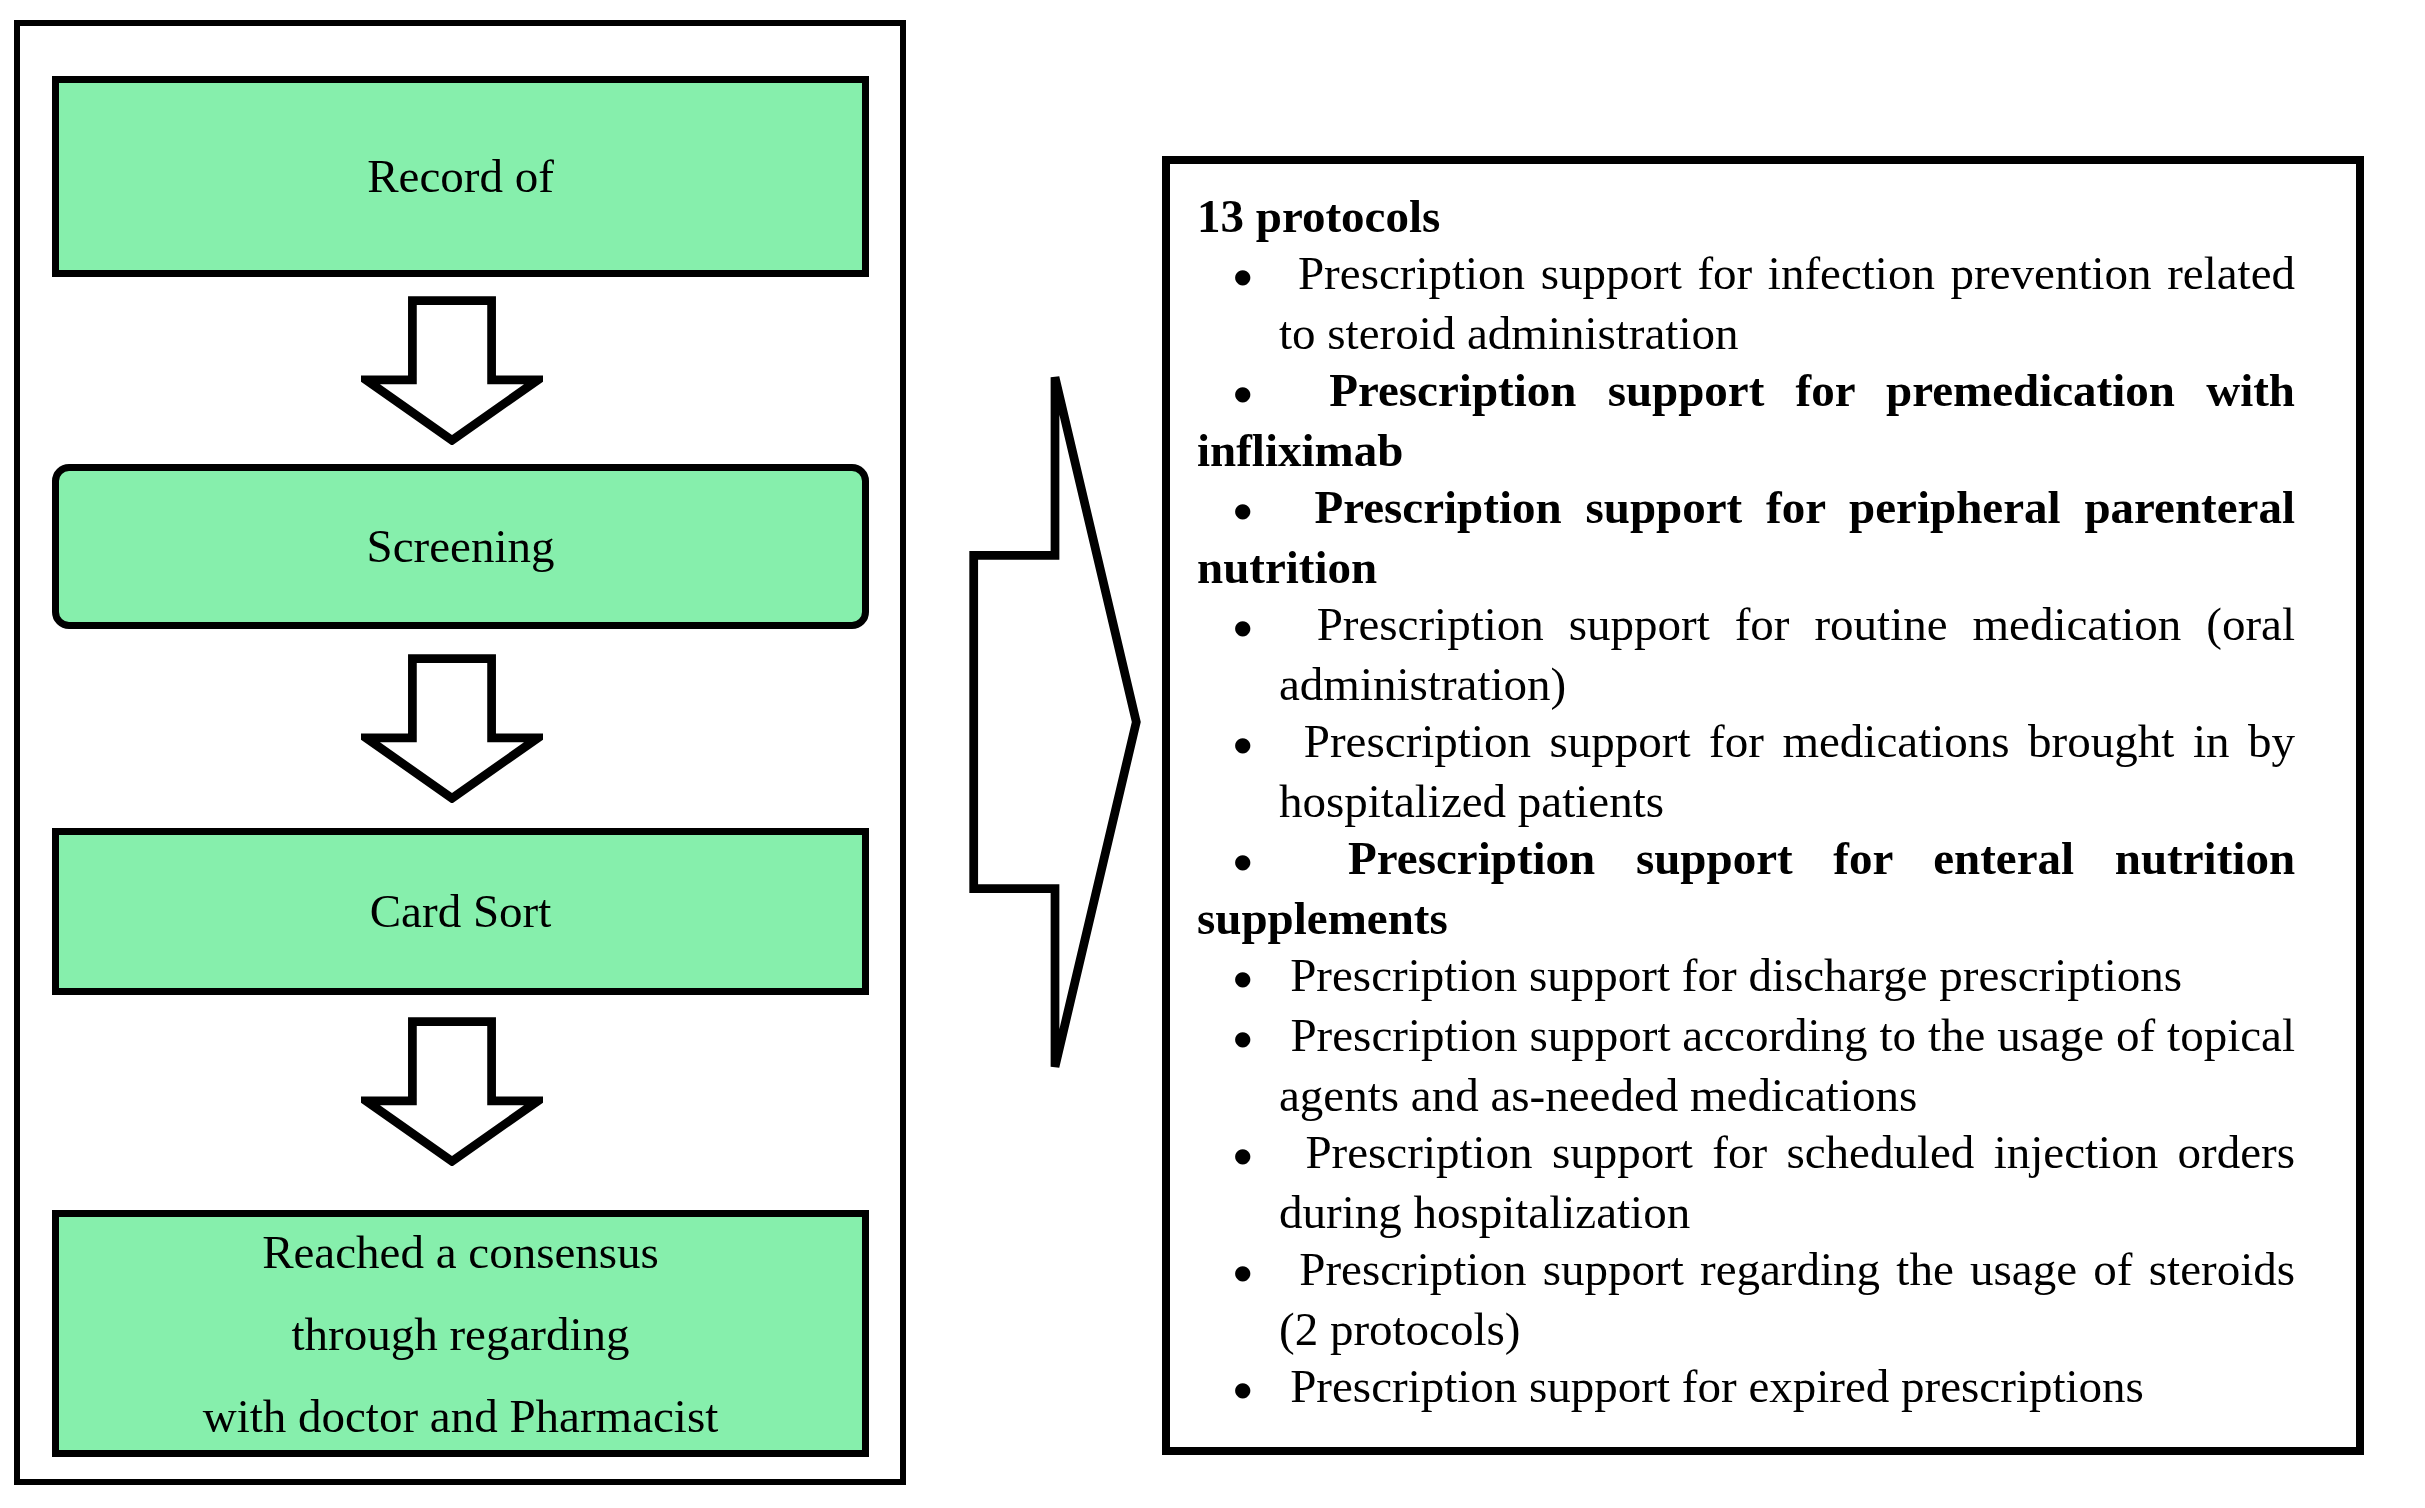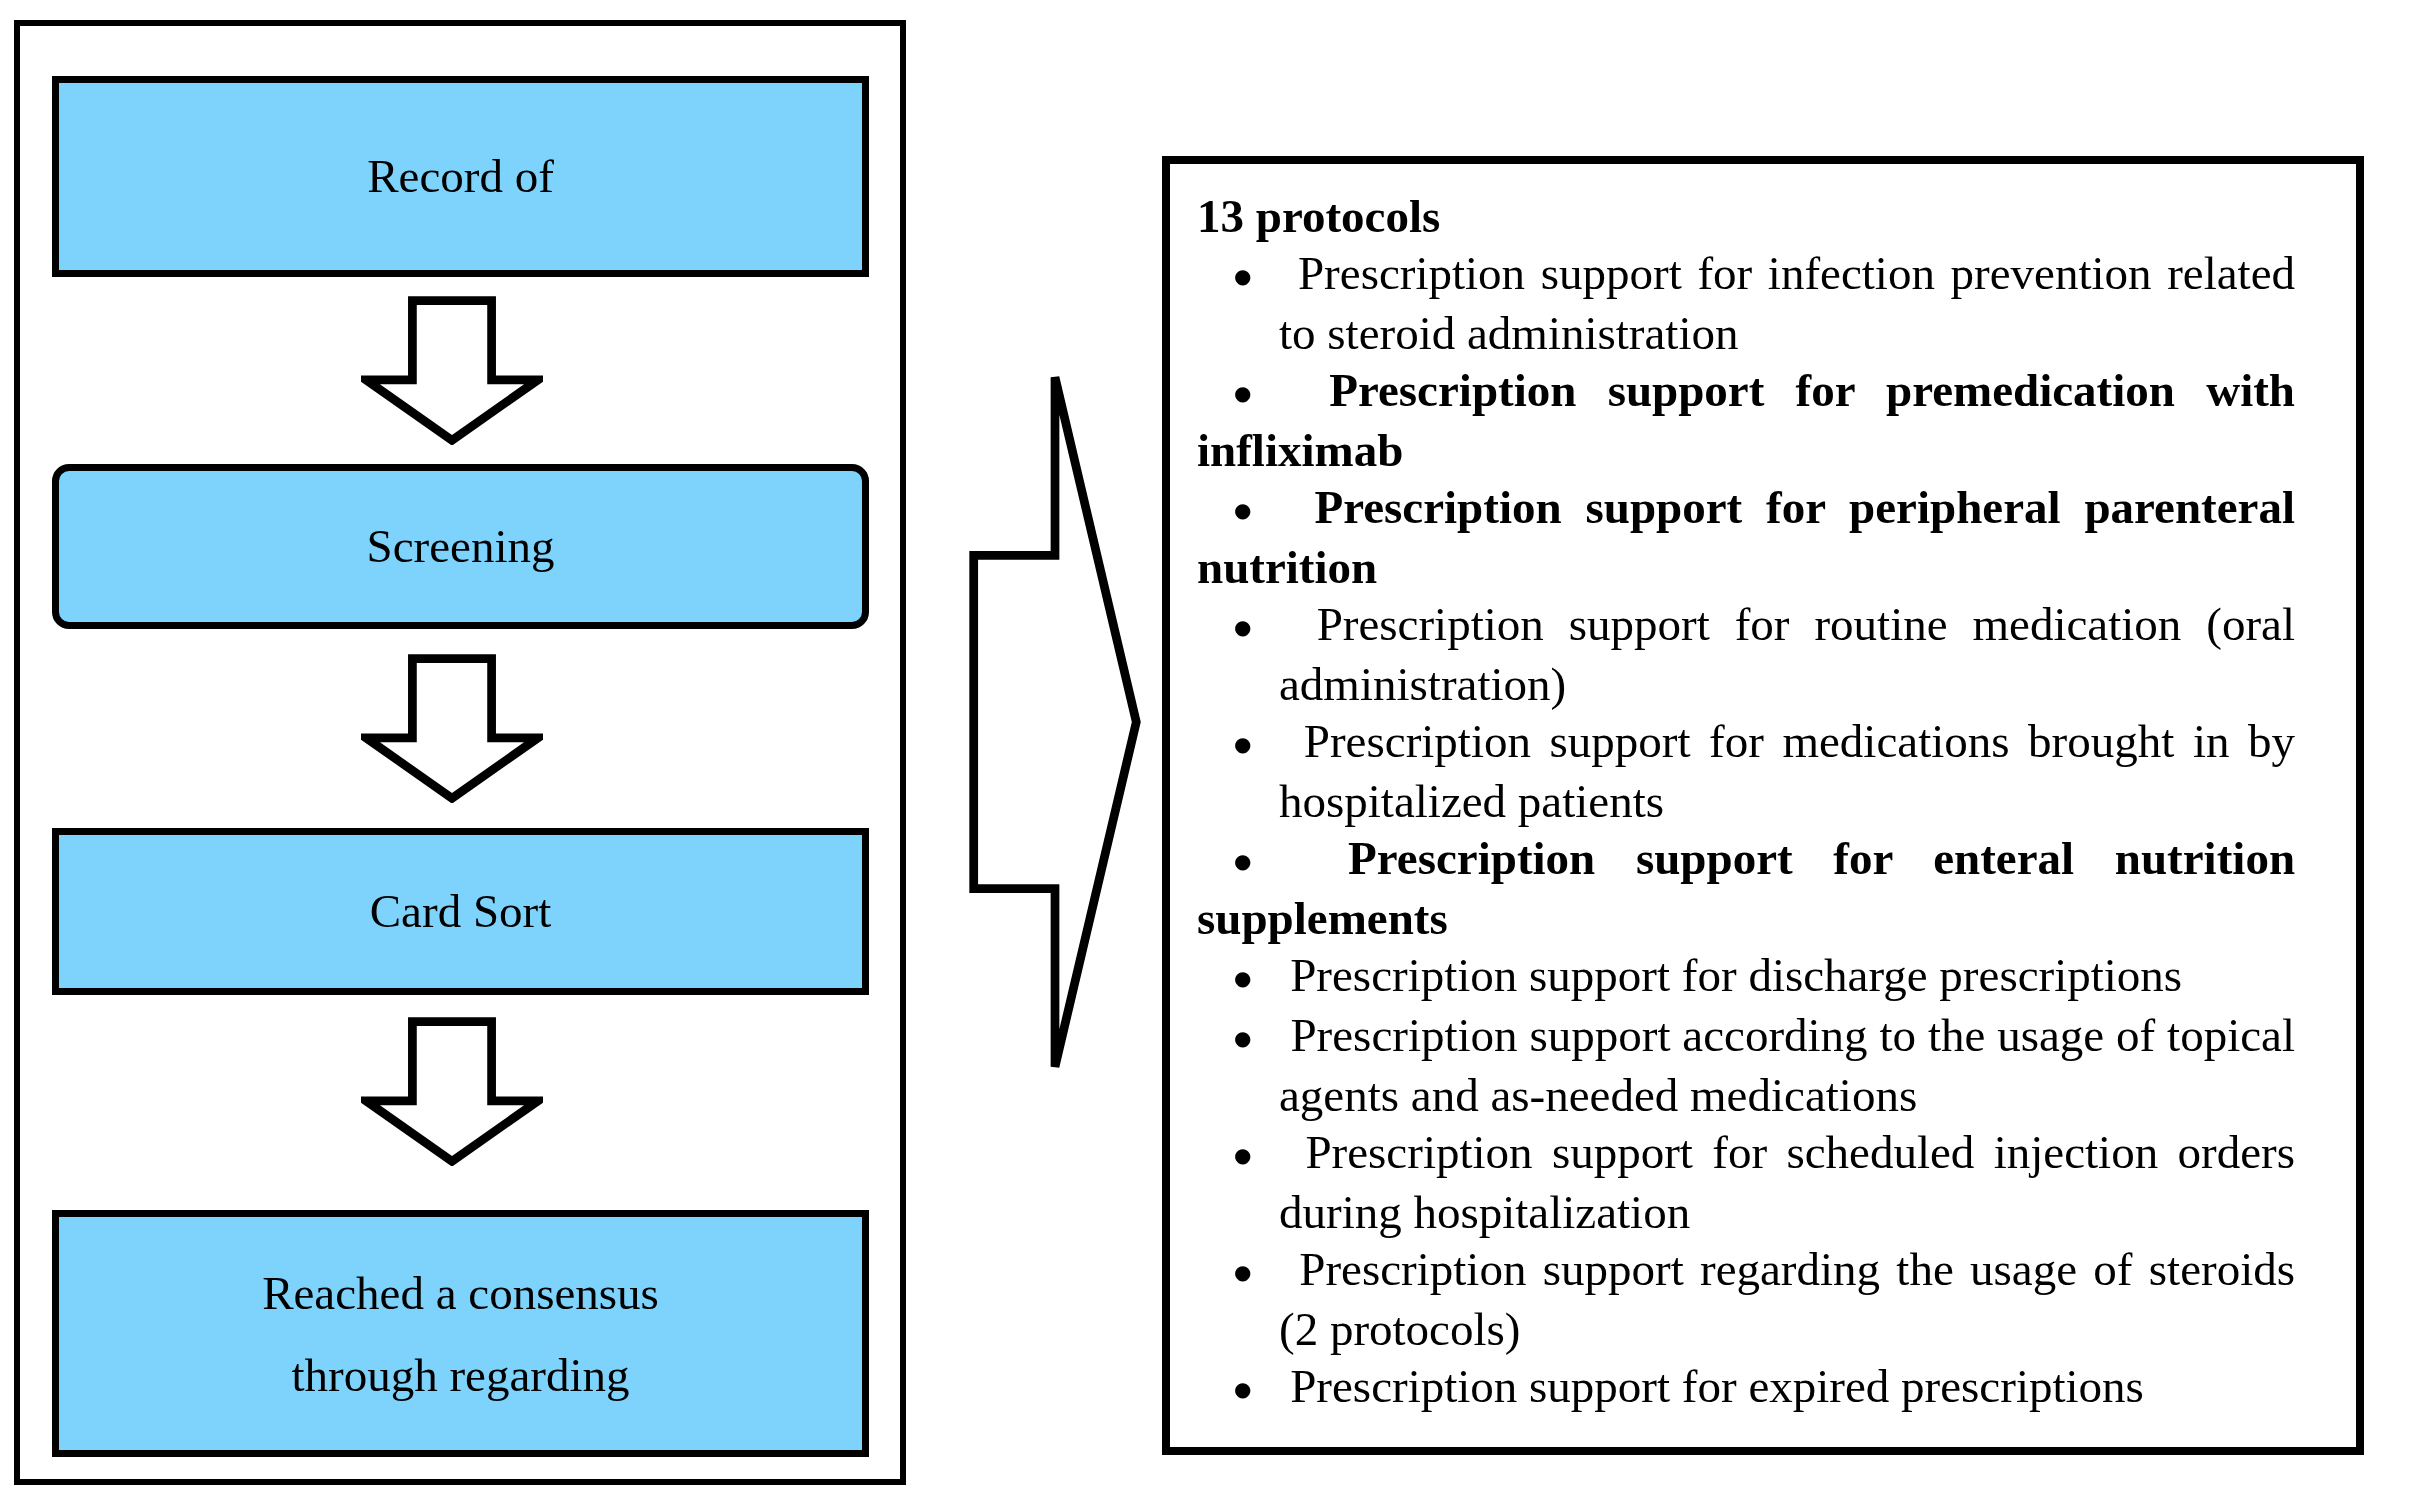--- a/index.html
+++ b/index.html
@@ -19,21 +19,21 @@
     border: 6.7px solid #000;
     box-sizing: border-box;
     background: #ffffff;
   }
   .flow-box {
     position: absolute;
     left: 52px;
     width: 817px;
     border: 7.4px solid #000;
     box-sizing: border-box;
-    background: #7dd3fc;
+    background: #86efac;
     display: flex;
     flex-direction: column;
     justify-content: center;
     align-items: center;
     text-align: center;
     font-size: 47px;
     line-height: 81px;
   }
   .flow-box .line { display: block; white-space: nowrap; }
   #box-record    { top: 76px;  height: 201px; }
@@ -104,20 +104,21 @@
     <span class="line">Card Sort</span>
   </div>
 
   <svg class="down-arrow" id="down-arrow-3" viewBox="0 0 270 222" aria-hidden="true">
     <polygon points="76,7 194,7 194,125 263,125 135,215 7,125 76,125"></polygon>
   </svg>
 
   <div class="flow-box" id="box-consensus">
     <span class="line">Reached a consensus</span>
     <span class="line">through regarding</span>
+    <span class="line">with doctor and Pharmacist</span>
   </div>
 
   <svg class="right-arrow" viewBox="0 0 256 1040" aria-hidden="true">
     <polygon points="7,272 128,272 128,7 249,520 128,1033 128,768 7,768"></polygon>
   </svg>
 
   <div class="panel-right">
     <div class="proto-heading">13 protocols</div>
 
     <div class="proto-item hanging"><span class="bullet">●</span> <span>Prescription support for infection prevention related to steroid administration</span></div>

